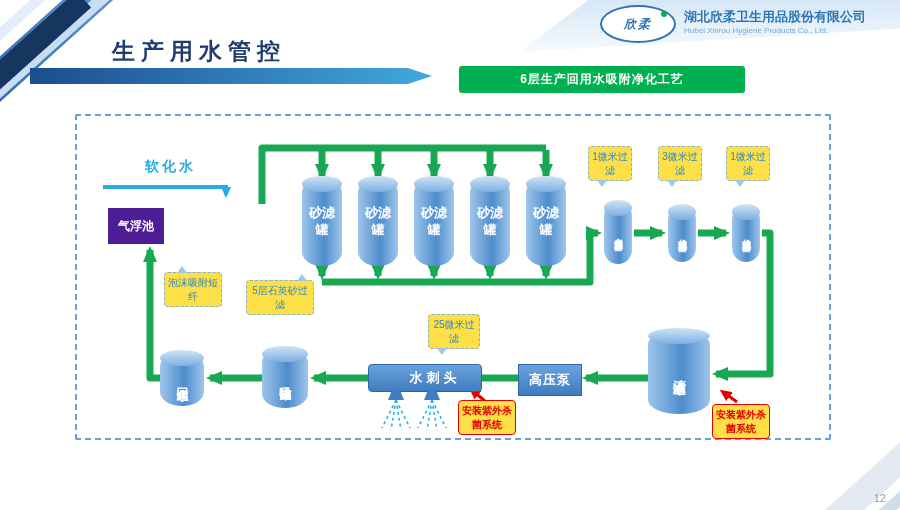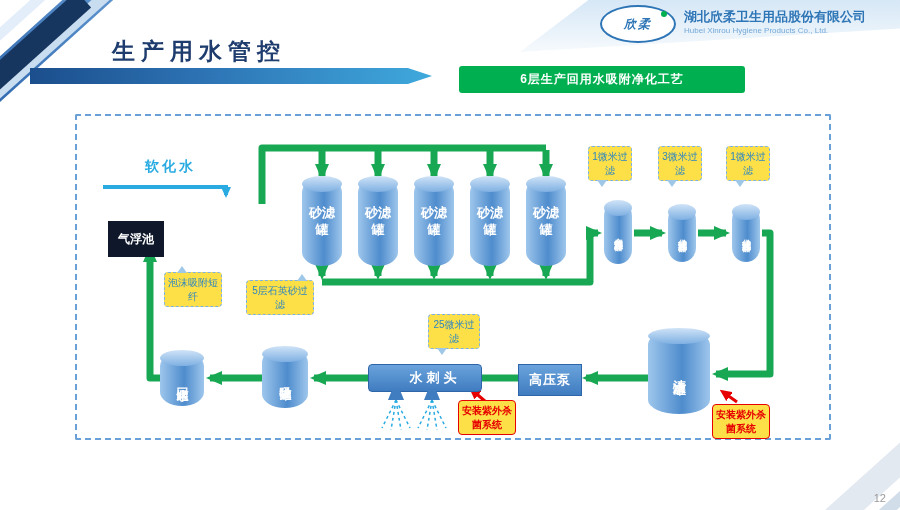--- a/index.html
+++ b/index.html
@@ -33,21 +33,21 @@
   .company-cn { position:absolute; left:684px; top:8px; z-index:2; color:#2e75b6; font-weight:bold; font-size:13px; }
   .company-en { position:absolute; left:684px; top:26px; z-index:2; color:#74a9d8; font-size:8px; }
 
   
   .diagram-border { position:absolute; left:75px; top:114px; width:756px; height:326px; z-index:0;
     border:2px dashed #6aa0d8; border-radius:2px; box-sizing:border-box; }
   .pipes { position:absolute; left:0; top:0; width:900px; height:510px; z-index:1; pointer-events:none; }
 
   
   .comp { position:absolute; z-index:2; display:flex; align-items:center; justify-content:center; }
-  .gfc { left:108px; top:221px; width:56px; height:36px; background:#0f172a; color:#fff; font-size:12px; font-weight:bold; }
+  .gfc { left:108px; top:208px; width:56px; height:36px; background:#4c1d95; color:#fff; font-size:12px; font-weight:bold; }
   .zjsc { left:164px; top:202px; width:92px; height:46px; background:#00b050; color:#fff; font-size:13px; font-weight:bold; letter-spacing:1px; }
   .soft-label { position:absolute; left:116px; top:158px; z-index:2; color:#29abe2; font-weight:bold; font-size:14px; letter-spacing:3px;margin-left:29px; }
 
   .cyl { position:absolute; z-index:2; display:flex; align-items:center; justify-content:center;
     background:linear-gradient(90deg,#9ec6ec 0%,#4e8ccd 55%,#9ec6ec 100%); border-radius:50% / 14px; }
   .cyl::before { content:""; position:absolute; left:0; top:-2px; width:100%; height:16px; border-radius:50%;
     background:linear-gradient(180deg,#cfe3f7,#7fb0e2); }
   .tank { top:178px; width:40px; height:88px; }
   .tank-label { position:relative; z-index:3; width:30px; text-align:center; color:#fff; font-weight:bold; font-size:13px; line-height:1.3; }
   .vlabel { position:relative; z-index:3; writing-mode:vertical-rl; text-orientation:upright; color:#fff; font-weight:bold; }

